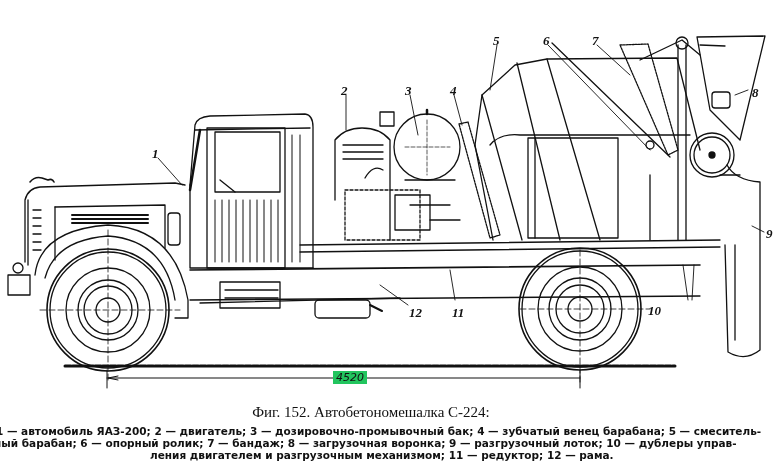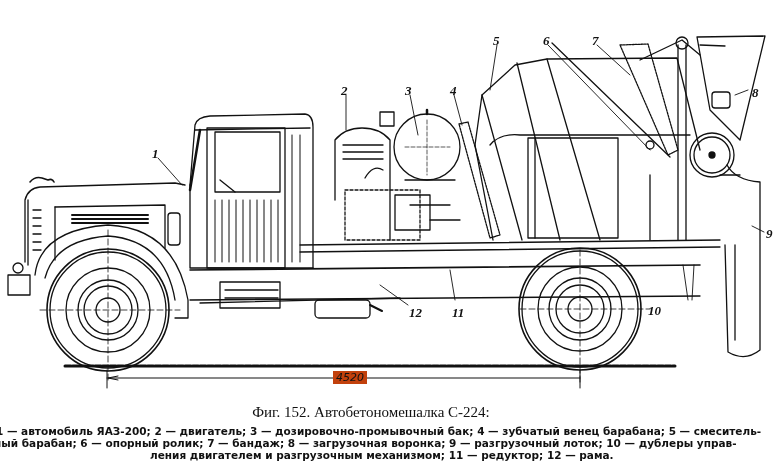--- a/index.html
+++ b/index.html
@@ -1,19 +1,19 @@
 <!DOCTYPE html>
 <html><head>
 <meta charset="utf-8">
 <style>
   html, body { margin:0; padding:0; background:#fff; }
   body { width:780px; height:469px; position:relative; overflow:hidden; font-family:"DejaVu Serif", serif; color:#111; }
   #drawing { position:absolute; left:0; top:0; width:780px; height:400px; }
   .callout { position:absolute; font-family:"Liberation Serif", serif; font-style:italic; font-weight:bold; font-size:13px; color:#111; }
-  .dim { position:absolute; font-family:"DejaVu Sans", sans-serif; font-style:italic; font-size:11px; color:#111; background:#c2410c; padding:0 3px; }
+  .dim { position:absolute; font-family:"DejaVu Sans", sans-serif; font-style:italic; font-size:11px; color:#111; background:#22c55e; padding:0 3px; }
   #caption-title { position:absolute; top:404px; left:0; width:742px; text-align:center; font-family:"Liberation Serif", serif; font-size:15px; color:#111; }
   .cap-line { position:absolute; left:0; width:780px; font-family:"DejaVu Sans", sans-serif; font-size:10.5px; font-weight:bold; color:#111; white-space:nowrap; }
 </style>
 </head>
 <body>
 
 <svg id="drawing" viewBox="0 0 780 400" xmlns="http://www.w3.org/2000/svg" fill="none" stroke="#111" stroke-width="1.3" stroke-linecap="round" stroke-linejoin="round">
 
   <g>
     <line x1="65" y1="366" x2="675" y2="366" stroke-width="3" stroke-dasharray="6 1.5"></line>

